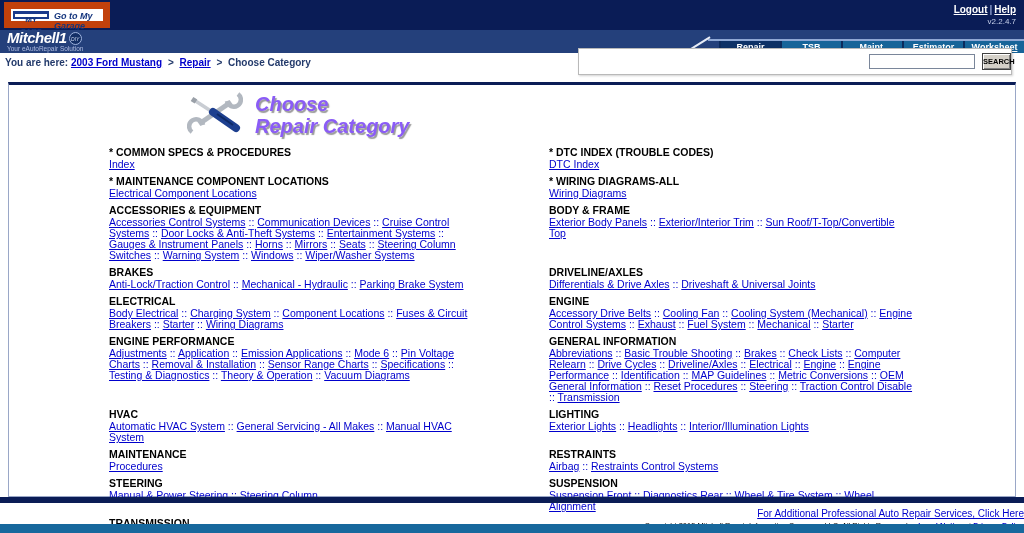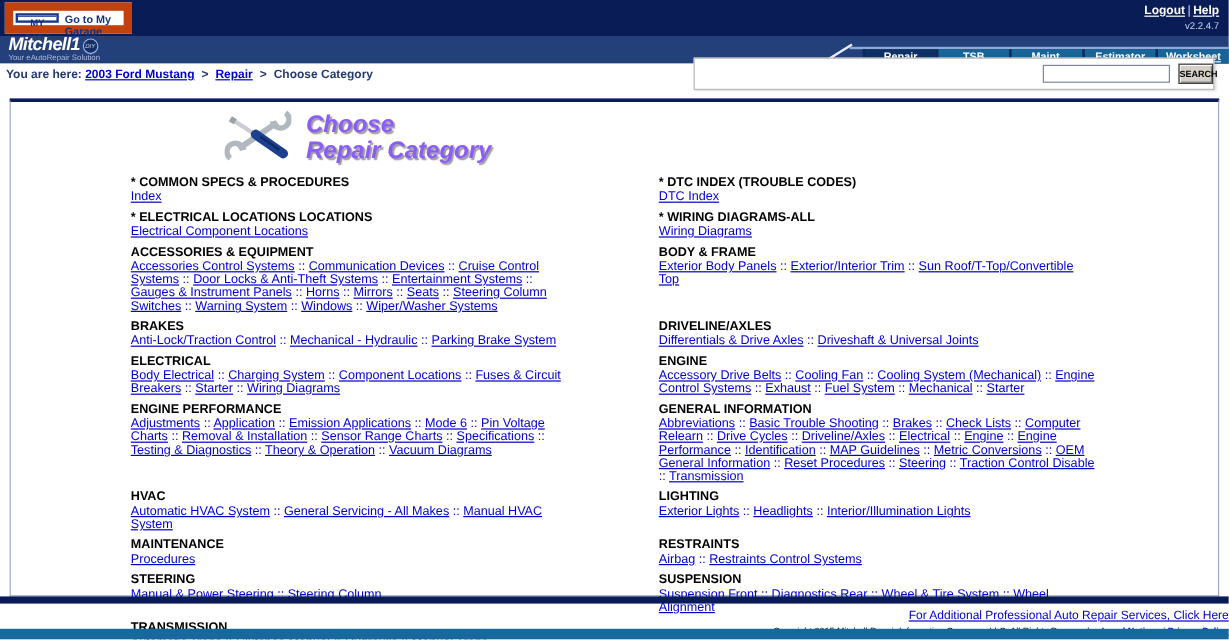--- a/index.html
+++ b/index.html
@@ -6,21 +6,21 @@
   html,body { width:1024px; height:533px; }
   body { position:relative; font-family:"Liberation Sans",sans-serif; background:#ffffff; overflow:hidden; }
   a { cursor:pointer; }
 
   
   .top-bar { position:absolute; left:0; top:0; width:1024px; height:30px; background:#0a1c56; }
   .plate-badge { position:absolute; left:4px; top:2px; height:26px; background:#fff; border:7px solid #c2410c; display:flex; cursor:pointer; }
   .plate { margin:2px; border:2px solid #1a3a8c; background:#fff; width:36px; display:flex; flex-direction:column; }
   .plate-top { height:5px; background:#d7e0f3; border-bottom:1px solid #1a3a8c; }
   .plate-text { font-size:8px; font-weight:bold; color:#12337c; text-align:center; line-height:12px; letter-spacing:-0.3px; }
-  .garage-text { font-size:9px; font-weight:bold; color:#12337c; padding:2px 4px 0 3px; line-height:10px; width:52px; }
+  .garage-text { font-size:9px; font-style:italic; font-weight:bold; color:#12337c; padding:2px 4px 0 3px; line-height:10px; width:52px; }
   .top-links { position:absolute; right:8px; top:4px; color:#fff; font-size:10px; font-weight:bold; }
   .top-links a { color:#fff; text-decoration:underline; }
   .top-links .pipe { color:#8fa0cf; margin:0 2px; }
   .version { position:absolute; right:8px; top:17px; color:#c6d0ea; font-size:8px; }
 
   
   .brand-bar { position:absolute; left:0; top:30px; width:1024px; height:23px; background:#24407b; }
   .logo { position:absolute; left:7px; top:31px; line-height:13px; }
   .logo-text { color:#ffffff; font-size:15px; font-weight:bold; font-style:italic; letter-spacing:-0.5px; }
   .logo-badge { display:inline-block; width:13px; height:13px; border-radius:50%; background:#132f66; border:1px solid #9fb4df; color:#cdd8f0; font-size:5px; text-align:center; line-height:12px; font-style:italic; vertical-align:2px; margin-left:2px; }
@@ -130,21 +130,21 @@
   <div class="category-grid">
       <div class="cat-cell">
         <div class="cat-title">* COMMON SPECS &amp; PROCEDURES</div>
         <div class="cat-links"><a class="cat-link">Index</a></div>
       </div>
       <div class="cat-cell">
         <div class="cat-title">* DTC INDEX (TROUBLE CODES)</div>
         <div class="cat-links"><a class="cat-link">DTC Index</a></div>
       </div>
       <div class="cat-cell">
-        <div class="cat-title">* ELECTRICAL LOCATIONS LOCATIONS</div>
+        <div class="cat-title">* MAINTENANCE COMPONENT LOCATIONS</div>
         <div class="cat-links"><a class="cat-link">Electrical Component Locations</a></div>
       </div>
       <div class="cat-cell">
         <div class="cat-title">* WIRING DIAGRAMS-ALL</div>
         <div class="cat-links"><a class="cat-link">Wiring Diagrams</a></div>
       </div>
       <div class="cat-cell">
         <div class="cat-title">ACCESSORIES &amp; EQUIPMENT</div>
         <div class="cat-links"><a class="cat-link">Accessories Control Systems</a><span class="sep"> :: </span><a class="cat-link">Communication Devices</a><span class="sep"> :: </span><a class="cat-link">Cruise Control Systems</a><span class="sep"> :: </span><a class="cat-link">Door Locks &amp; Anti-Theft Systems</a><span class="sep"> :: </span><a class="cat-link">Entertainment Systems</a><span class="sep"> :: </span><a class="cat-link">Gauges &amp; Instrument Panels</a><span class="sep"> :: </span><a class="cat-link">Horns</a><span class="sep"> :: </span><a class="cat-link">Mirrors</a><span class="sep"> :: </span><a class="cat-link">Seats</a><span class="sep"> :: </span><a class="cat-link">Steering Column Switches</a><span class="sep"> :: </span><a class="cat-link">Warning System</a><span class="sep"> :: </span><a class="cat-link">Windows</a><span class="sep"> :: </span><a class="cat-link">Wiper/Washer Systems</a></div>
       </div>

